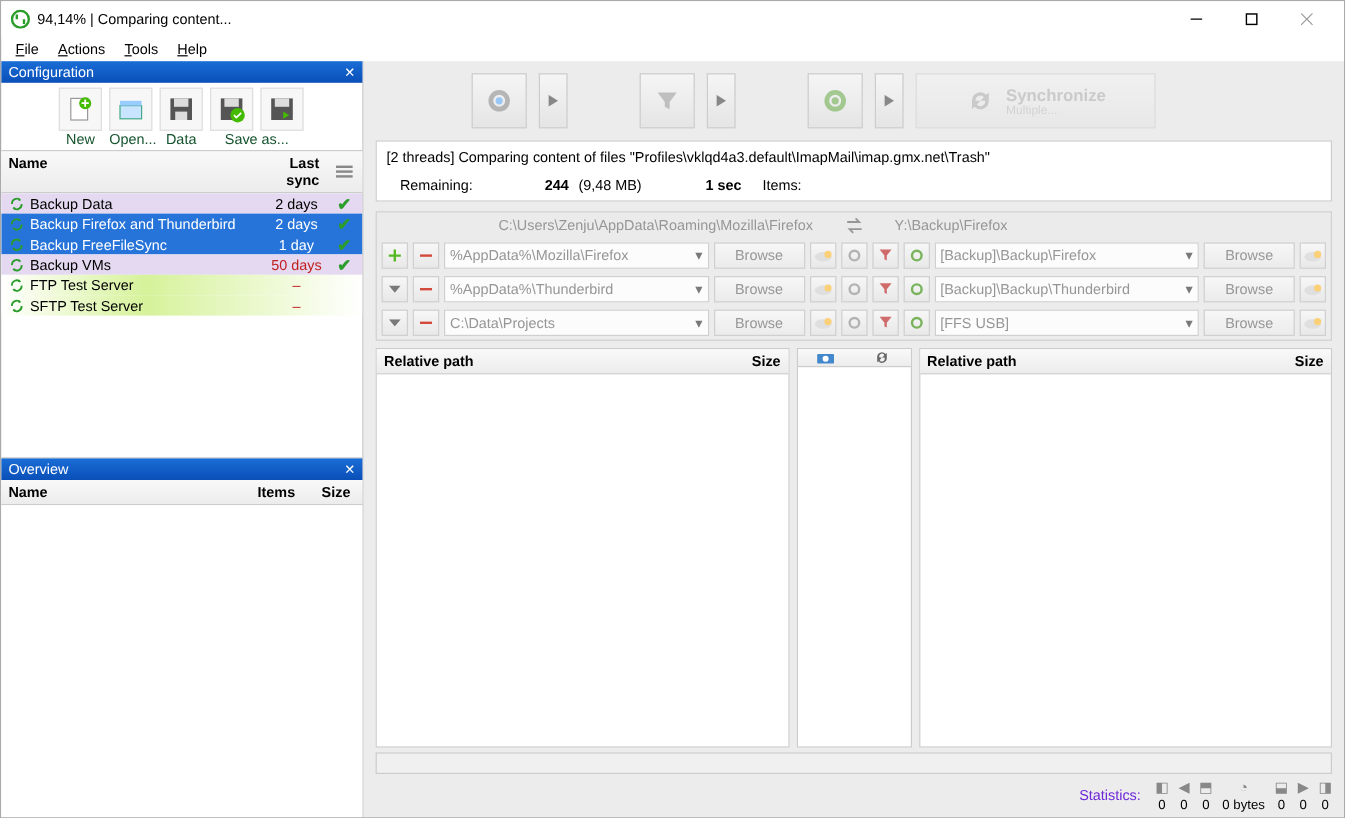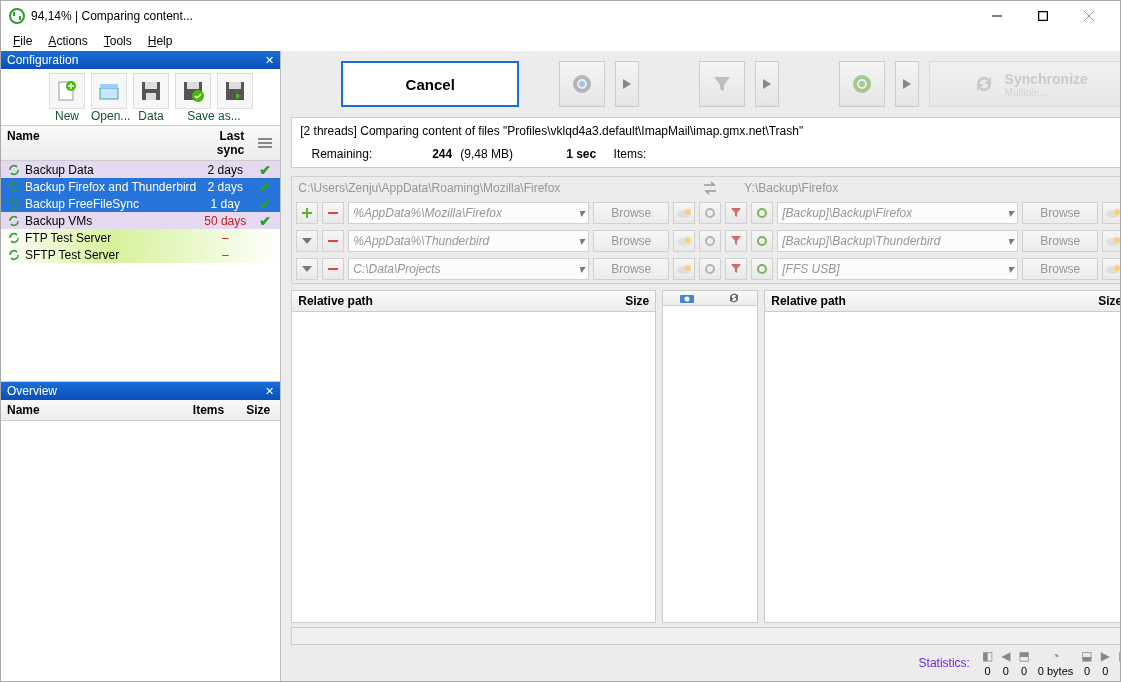--- a/index.html
+++ b/index.html
@@ -56,27 +56,27 @@
 .prog-sz { width: 62px; }
 .prog-time { width: 44px; text-align: right; font-weight: bold; }
 .prog-r { width: 42px; text-align: right; }
 .bar-wrap { flex: 1; border: 1px solid #888; height: 18px; background: #f0f0f0; position: relative; }
 .bar-fill { height: 100%; }
 .bar-fill.green { background: linear-gradient(#6ef03c,#3cd000); width: 96%; }
 .bar-fill.blue { background: linear-gradient(#8a9df5,#5a6fe0); width: 90%; }
 .bar-txt { position: absolute; left: 6px; top: 1px; font-size: 11px; }
 .paths-box { margin: 0 10px; border: 1px solid #ccc; background: #ececec; opacity: 0.85; }
 .path-hdr { display: flex; }
-.path-hdr .lbl { padding: 4px 6px; color: #888; text-align: left; }
+.path-hdr .lbl { padding: 4px 6px; color: #888; text-align: right; }
 .path-row { display: flex; align-items: center; padding: 3px 4px; gap: 4px; }
 .mini { width: 22px; height: 22px; background: linear-gradient(#f9f9f9,#e8e8e8); border: 1px solid #ccc; display:flex; align-items:center; justify-content:center; }
 .mini.green svg path { fill: #3cb000; }
 .mini.red svg rect { fill: #d03020; }
 .combo { flex: 1; height: 22px; border: 1px solid #ccc; background: #fff; display: flex; align-items: center; padding: 0 4px; color: #333; position: relative; }
-.combo.dis { color: #888; font-style: italic; }
+.combo.dis { color: #888; }
 .combo .dd { position: absolute; right: 4px; color: #666; }
 .browse { width: 76px; height: 22px; border: 1px solid #ccc; background: linear-gradient(#f9f9f9,#ececec); display:flex; align-items:center; justify-content:center; color: #888; }
 .grid-area { display: flex; margin: 6px 10px 0 10px; gap: 6px; flex: 1; min-height: 0; }
 .grid-col { border: 1px solid #ccc; background: #fff; display: flex; flex-direction: column; }
 .grid-col.l, .grid-col.r { flex: 1; }
 .grid-col.m { width: 96px; }
 .ghdr { display: flex; background: linear-gradient(#f9f9f9,#ececec); border-bottom: 1px solid #ccc; }
 .ghdr .c { padding: 3px 6px; font-weight: bold; }
 .ghdr .c.rp { flex: 1; }
 .ghdr .c.sz { width: 60px; text-align: right; }
@@ -276,21 +276,20 @@
         <div class="col name">Name</div>
         <div class="col items">Items</div>
         <div class="col size">Size</div>
       </div>
       <div style="height:260px;background:#fff"></div>
     </div>
   </div>
 
   <div class="right">
     <div class="top-tb">
-      <div class="btn-cancel">Cancel</div>
       <div style="width:20px"></div>
       <div class="gbtn sq">
           <span class="gear">
             <svg width="24" height="24">
               <circle cx="12" cy="12" r="7" fill="none" stroke="#888" stroke-width="4"></circle>
               <circle cx="12" cy="12" r="3" fill="#5af"></circle>
             </svg>
           </span>
         </div>
       <div class="gbtn arr">

